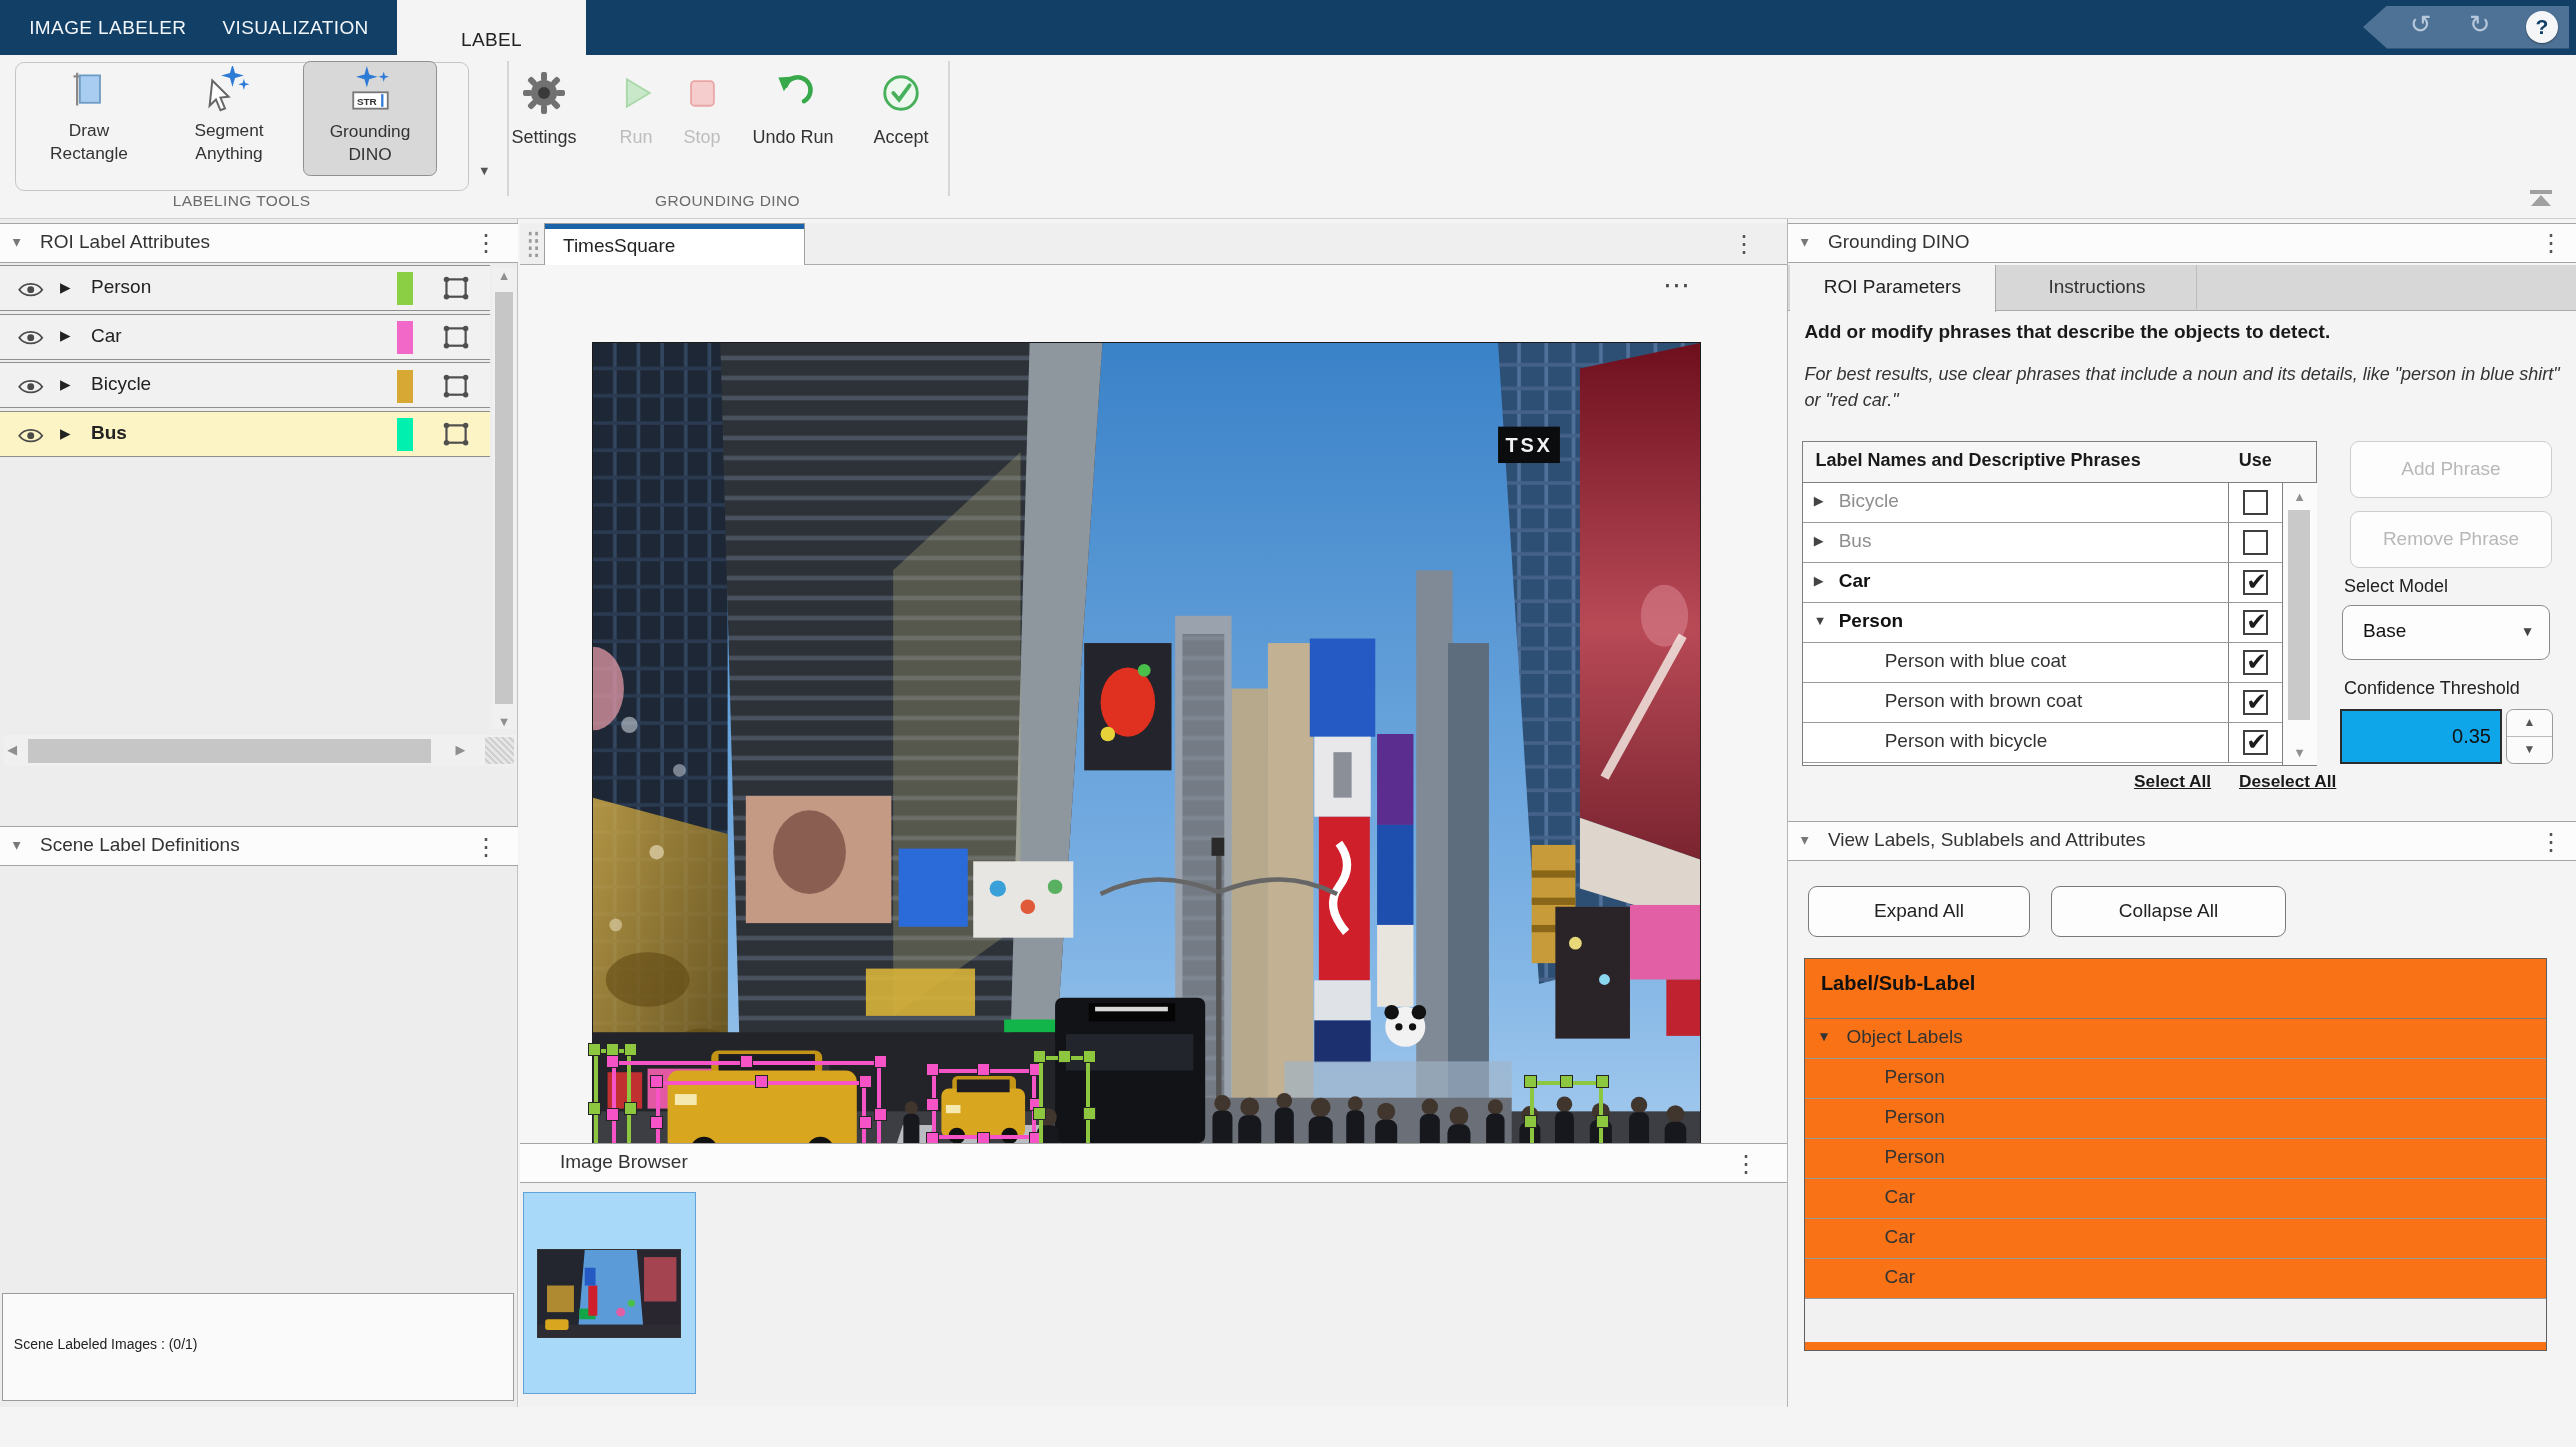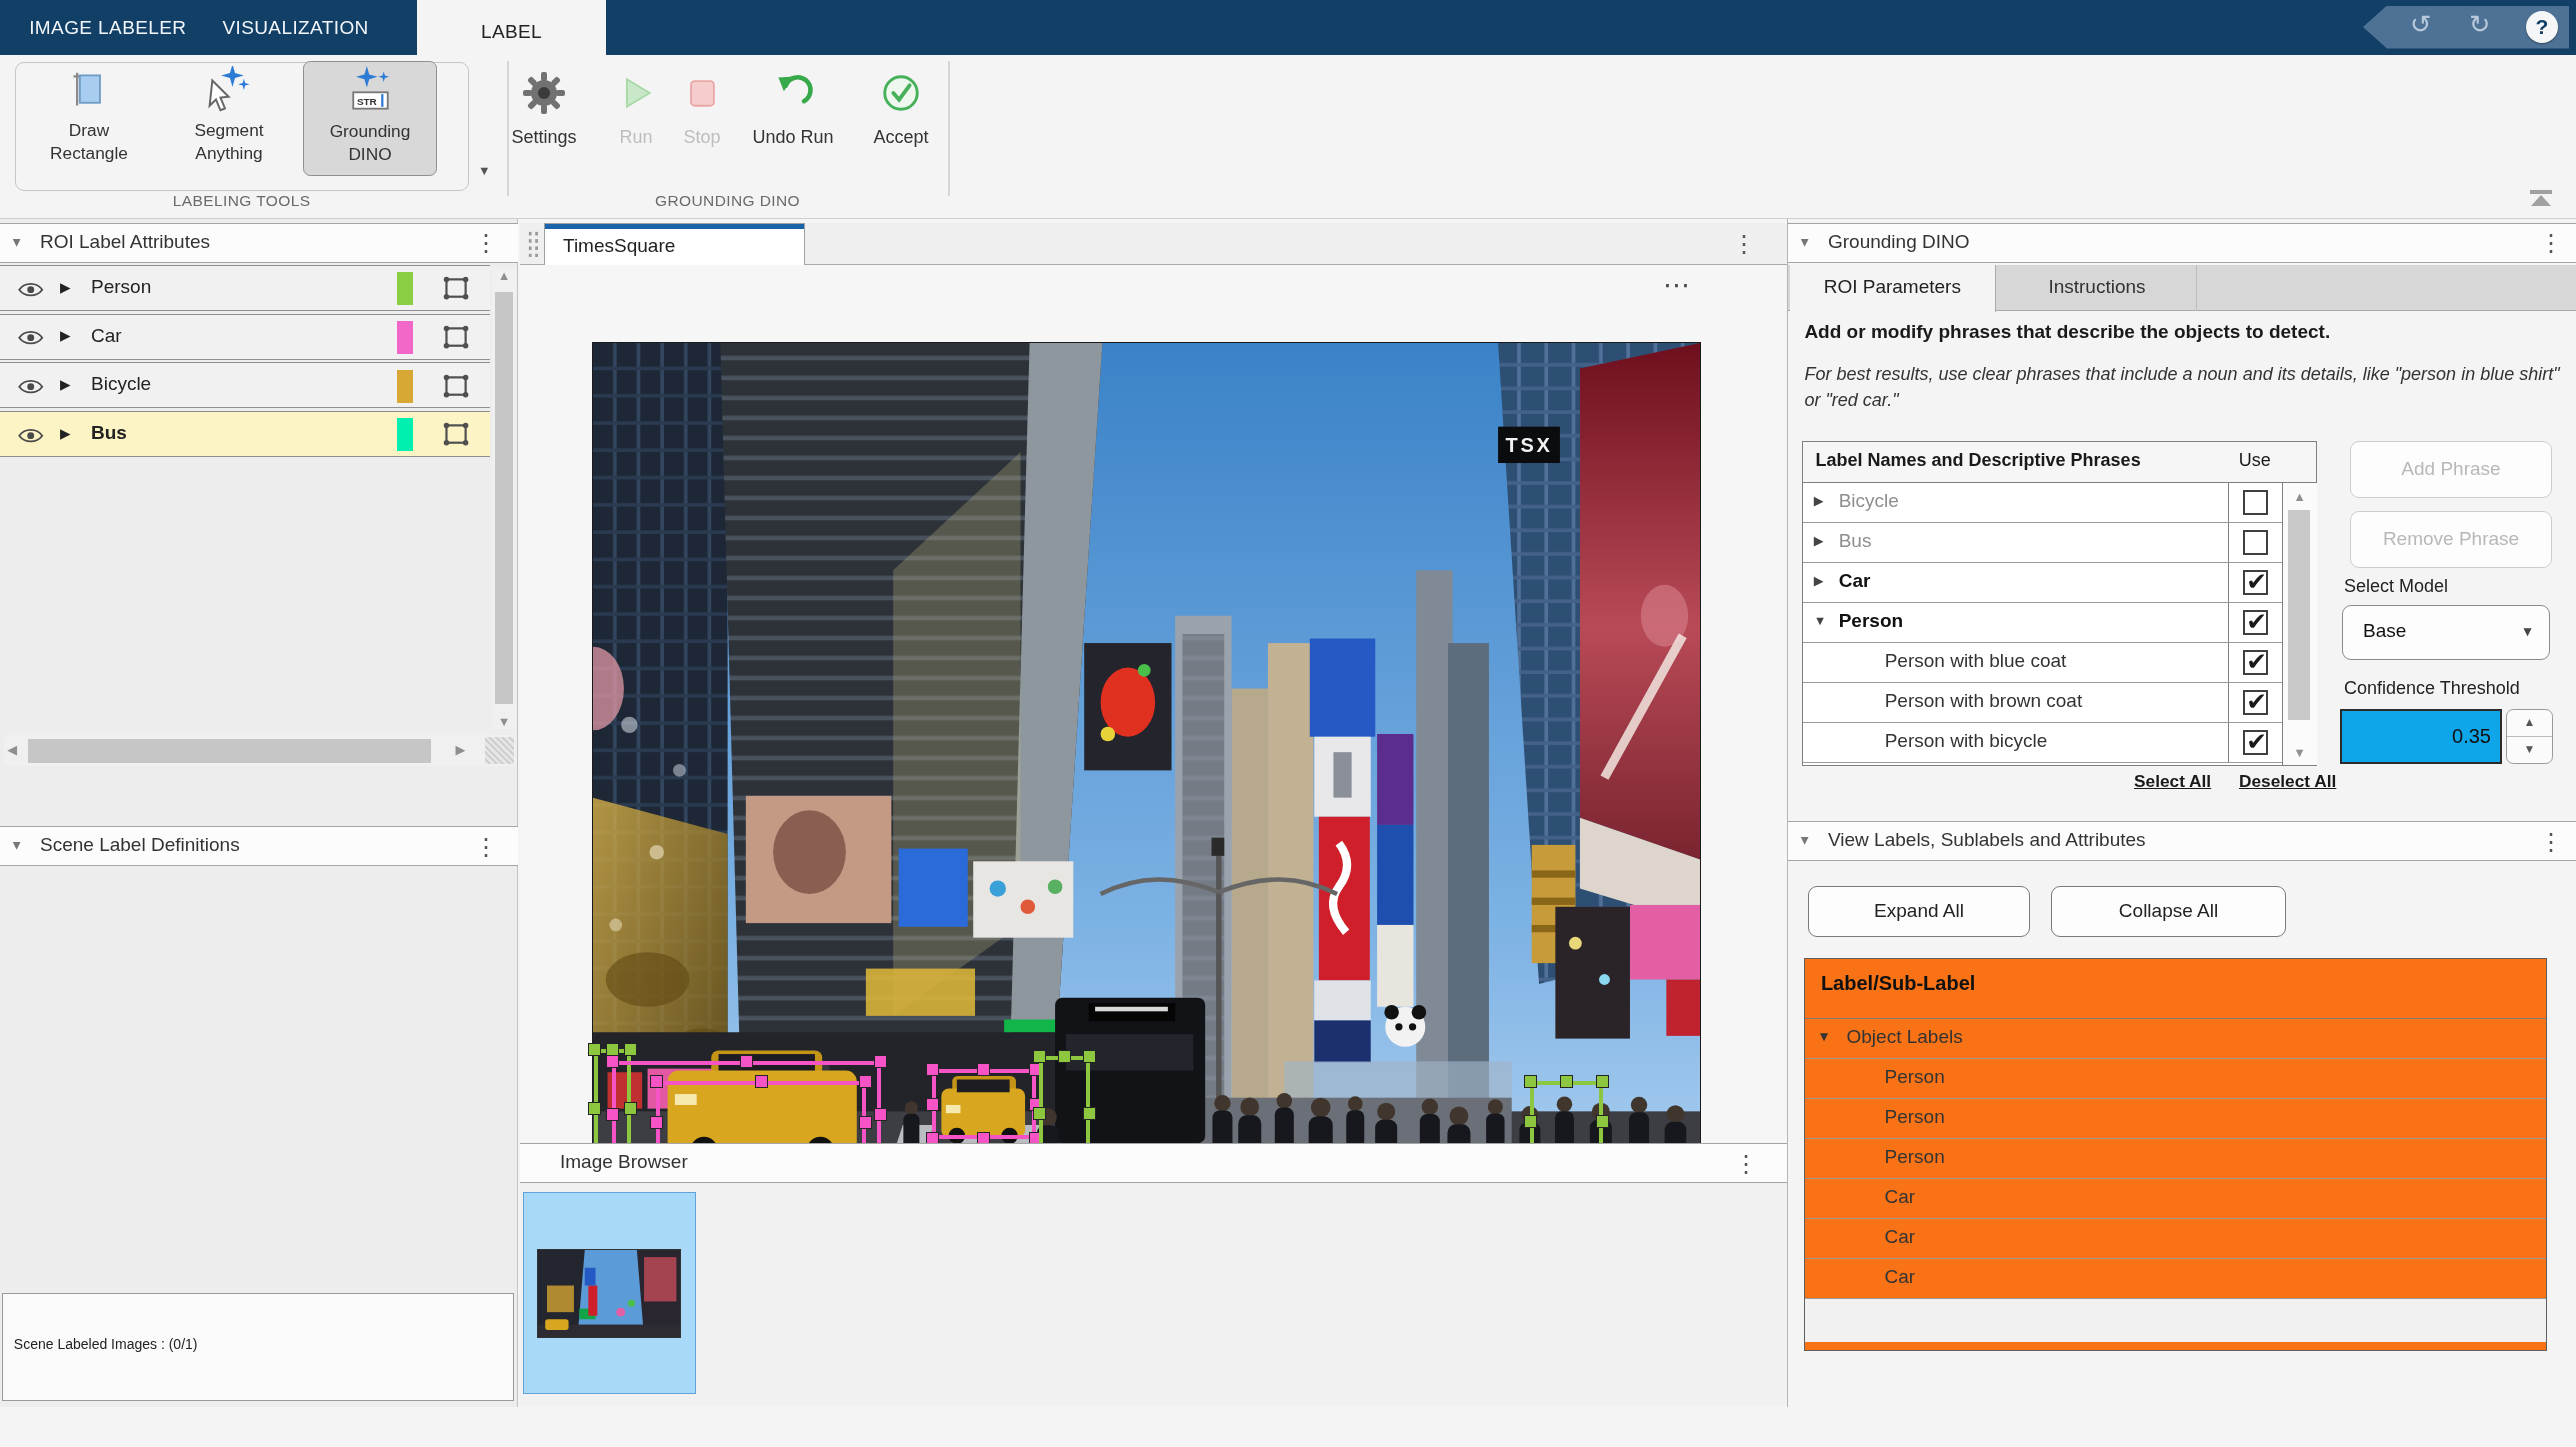--- a/index.html
+++ b/index.html
@@ -89,21 +89,21 @@
   #right-panel { position:absolute; left:1787px; top:219px; width:789px; height:1188px; background:#f4f4f4; border-left:1.8px solid #b5b5b5; }
   #gd-tabbar { position:absolute; left:0; top:46px; width:789px; height:46px; background:#d7d7d7; border-bottom:1.8px solid #a9a9a9; }
   .gd-tab { position:absolute; top:0; height:46px; line-height:44px; text-align:center; font-size:19px; color:#222; }
   .gd-tab.active { background:#f4f4f4; border-right:1.8px solid #a9a9a9; height:47px; }
   .gd-tab.inactive { border-right:1.8px solid #bcbcbc; color:#333; }
   #gd-intro-bold { position:absolute; left:16.4px; top:102px; width:751px; font-size:19px; font-weight:bold; color:#1a1a1a; }
   #gd-intro-note { position:absolute; left:16.4px; top:142px; width:762px; font-size:18px; font-style:italic; color:#333; line-height:26.4px; }
   #phrase-table { position:absolute; left:13.7px; top:222px; width:515px; height:325px; border:1.8px solid #7f7f7f; background:#fff; }
   #pt-head { position:relative; height:41px; background:#f6f6f6; border-bottom:1.8px solid #7f7f7f; }
   #pt-head .c1 { position:absolute; left:12.8px; top:8.2px; font-size:18px; font-weight:bold; color:#1a1a1a; }
-  #pt-head .c2 { position:absolute; left:436px; top:8.2px; font-size:18px; font-weight:normal; color:#1a1a1a; }
+  #pt-head .c2 { position:absolute; left:436px; top:8.2px; font-size:18px; font-weight:bold; color:#1a1a1a; }
   .prow { position:relative; height:40px; border-bottom:1.8px solid #9a9a9a; }
   .prow:last-child { border-bottom:none; }
   .prow .arrow { position:absolute; left:11px; top:10px; font-size:12.8px; color:#444; }
   .prow .plabel { position:absolute; left:36px; top:7.3px; font-size:19px; color:#333; }
   .prow.dim .plabel { color:#8e8e8e; }
   .prow.bold .plabel { font-weight:bold; color:#111; }
   .prow.sub .plabel { left:82px; }
   .usecell { position:absolute; left:425px; top:0; width:55px; height:100%; border-left:1.8px solid #7f7f7f; display:flex; align-items:center; justify-content:center; }
   .cb { width:24.6px; height:24.6px; border:2.7px solid #3f3f3f; background:#fff; position:relative; }
   .cb.checked::after { content:"✔"; position:absolute; left:0.9px; top:-5.5px; font-size:24.6px; color:#1a1a1a; }
@@ -133,21 +133,21 @@
   svg text { font-family:"Liberation Sans","DejaVu Sans",sans-serif; }
 </style>
 </head>
 <body>
 
 <div id="app">
 
   <div id="titlebar">
     <div class="apptab" style="left:12.8px">IMAGE LABELER</div>
     <div class="apptab" style="left:206px">VISUALIZATION</div>
-    <div class="apptab active" style="left:417px;width:189px;text-align:center;padding:4px">LABEL</div>
+    <div class="apptab active" style="left:397px;width:189px;text-align:center;padding:12px">LABEL</div>
     <div id="qat">
       <span class="qat-ic" style="left:47px">↺</span>
       <span class="qat-ic" style="left:106px">↻</span>
       <div id="help-btn">?</div>
     </div>
   </div>
 
   <div id="ribbon">
     <div id="tool-group-frame"></div>
 

